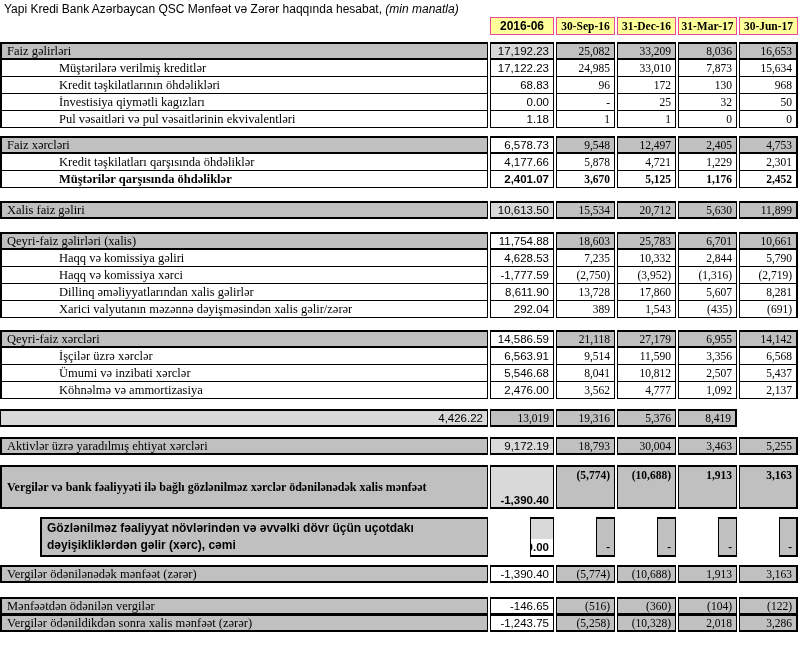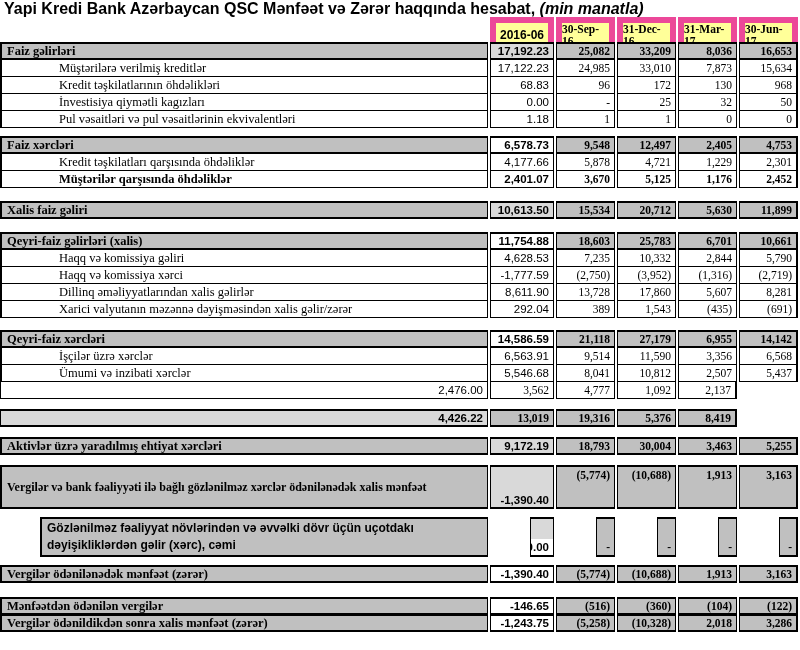--- a/index.html
+++ b/index.html
@@ -1,47 +1,47 @@
 <!DOCTYPE html>
 <html style="--yellow: #FFFF99; --grey: #C0C0C0; --shade: #D9D9D9;"><head>
 <meta charset="utf-8">
 <style>
   html,body{margin:0;padding:0;}
   body{
     width:800px;height:650px;overflow:hidden;background:#fff;
     font-family:"Liberation Serif",serif;color:#000;
   }
   .title{
-    font-family:"Liberation Sans",sans-serif;font-weight:bold;font-size:16px;
+    font-family:"Liberation Sans",sans-serif;font-weight:normal;font-size:12px;
     height:15px;line-height:14px;padding:2px 0 0 4px;white-space:nowrap;
   }
   .title .it{font-style:italic;}
   .grid{display:grid;grid-template-columns:488px 64px 59px 59px 59px 59px;column-gap:2px;width:798px;}
   .hrow{height:18px;}
   .hfill{border:none;}
   .hcell{
-    box-sizing:border-box;border:6px solid #ec4899;background:var(--yellow,#FFFF99);
+    box-sizing:border-box;border:1px solid #ec4899;background:var(--yellow,#FFFF99);
     display:flex;align-items:center;justify-content:center;
     font-weight:bold;font-size:11.5px;font-family:"Liberation Serif",serif;
   }
   .hcell.first{font-family:"Liberation Sans",sans-serif;font-size:12px;}
   .table{margin-top:7px;}
   .row{height:18px;}
   .row + .row{margin-top:-1px;}
   .gap{width:798px;}
   .cell{
     box-sizing:border-box;border:1px solid #000;display:flex;align-items:center;
     overflow:hidden;background:#fff;
   }
   .label{padding-left:5px;font-size:12.5px;border-left-width:2px;white-space:nowrap;}
   .v{justify-content:flex-end;padding-right:4px;font-size:11.5px;}
   .v.last{border-right-width:2px;}
   .v0{font-family:"Liberation Sans",sans-serif;}
   
-  .k-section .cell{border-top-width:2px;border-bottom-width:2px;font-weight:bold;}
+  .k-section .cell{border-top-width:2px;border-bottom-width:2px;font-weight:normal;}
   .k-section .label{background:var(--grey,#C0C0C0);}
   .k-section .v{background:var(--grey,#C0C0C0);}
   .k-section .v0{background:#fff;}
   .v0.shaded{background:var(--shade,#D9D9D9) !important;}
   
   .k-detail .label{padding-left:57px;}
   .k-detail_italic .label{padding-left:57px;background:var(--grey,#C0C0C0);font-style:italic;}
   .bf .v0{font-weight:normal;}
   .ba .cell{font-weight:bold;}
   
@@ -212,20 +212,21 @@
     </div>
     <div class="grid row k-detail">
       <div class="cell label">Ümumi və inzibati xərclər</div>
       <div class="cell v v0 v0">5,546.68</div>
       <div class="cell v v1">8,041</div>
       <div class="cell v v2">10,812</div>
       <div class="cell v v3">2,507</div>
       <div class="cell v v4 last">5,437</div>
     </div>
     <div class="grid row k-detail">
+      <div class="cell label">Köhnəlmə və ammortizasiya</div>
       <div class="cell v v0 v0">2,476.00</div>
       <div class="cell v v1">3,562</div>
       <div class="cell v v2">4,777</div>
       <div class="cell v v3">1,092</div>
       <div class="cell v v4 last">2,137</div>
     </div>
     <div class="gap" style="height: 10px;"></div>
     <div class="grid row k-section">
       <div class="cell v v0 v0 shaded">4,426.22</div>
       <div class="cell v v1">13,019</div>

